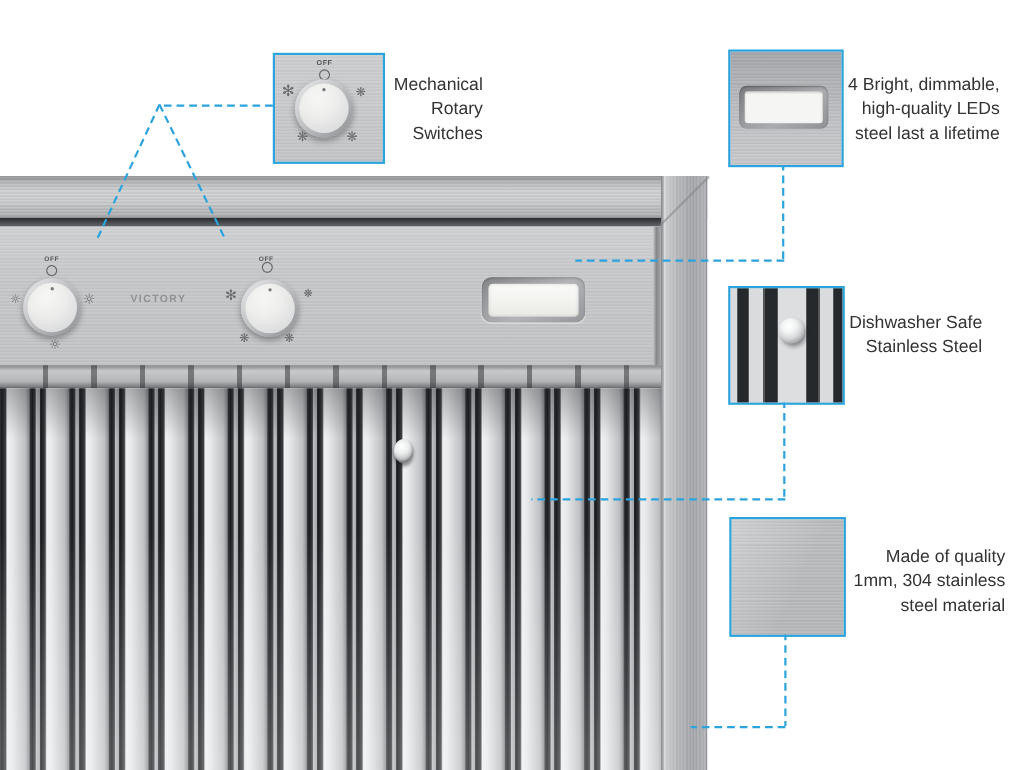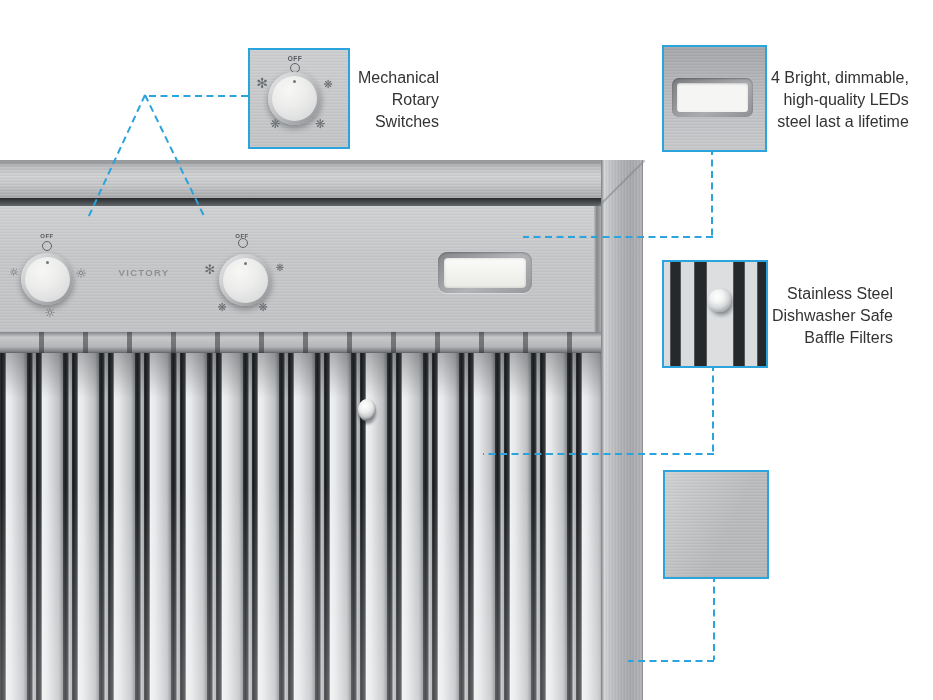--- a/index.html
+++ b/index.html
@@ -195,18 +195,22 @@
     <div>Mechanical</div>
     <div>Rotary</div>
     <div>Switches</div>
   </div>
   <div class="caption" style="left:771px;top:67px;">
     <div>4 Bright, dimmable,</div>
     <div>high-quality LEDs</div>
     <div>steel last a lifetime</div>
   </div>
   <div class="caption" style="left:772px;top:283px;">
+    <div>Dishwasher Safe</div>
     <div>Stainless Steel</div>
-    <div>Dishwasher Safe</div>
-    <div>Baffle Filters</div>
+  </div>
+  <div class="caption" style="left:776px;top:496px;">
+    <div>Made of quality</div>
+    <div>1mm, 304 stainless</div>
+    <div>steel material</div>
   </div>
 
 </div>
 
 </body></html>

